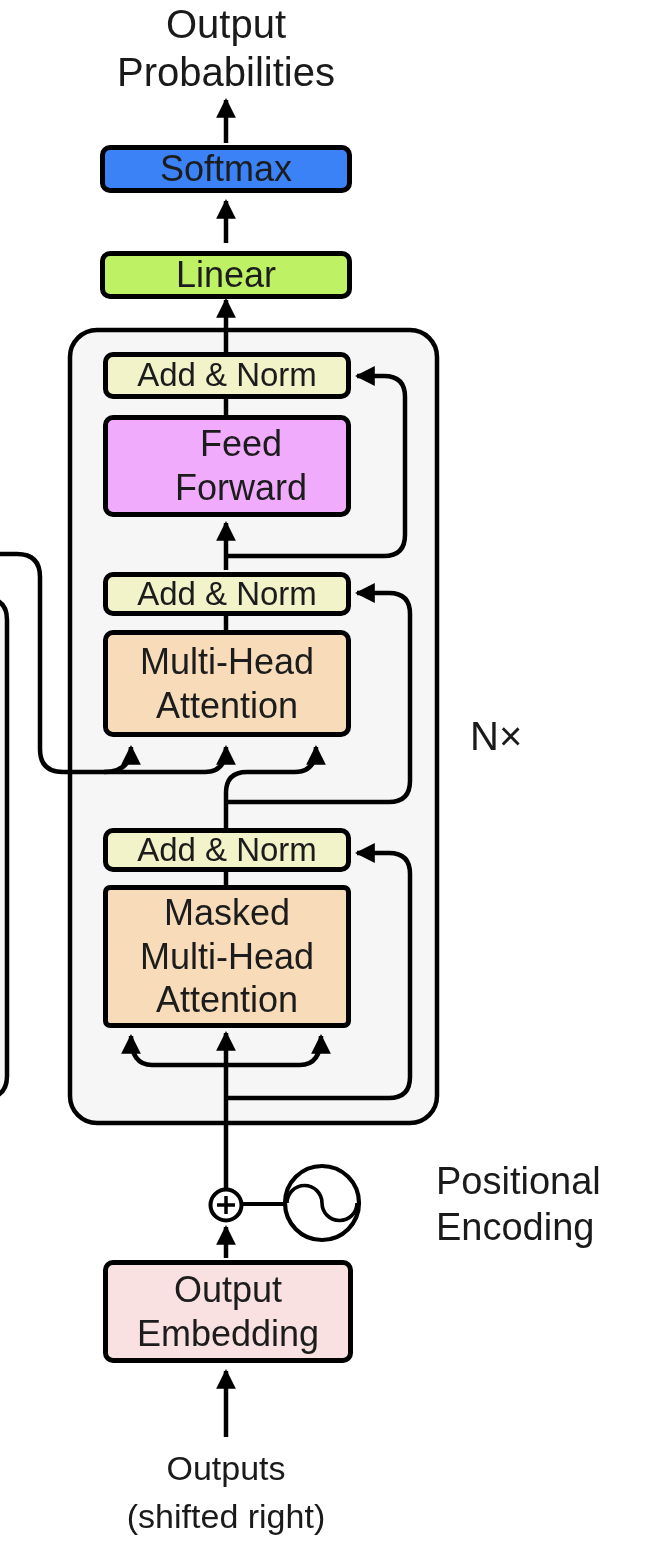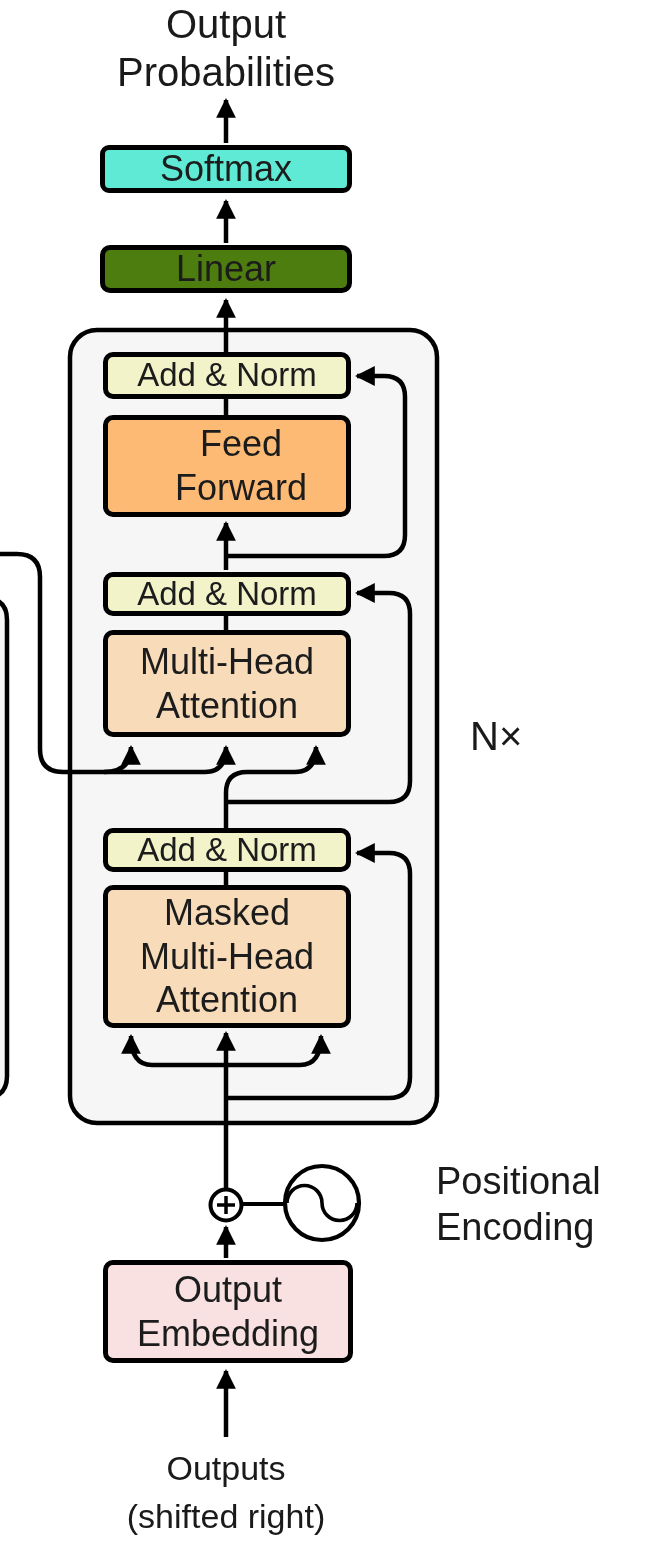--- a/index.html
+++ b/index.html
@@ -17,21 +17,21 @@
     text-align:center; white-space:pre-line;
     font-size:36px; line-height:1.22; color:#1c1c1c;
   }
   .b-softmax { left:100px; top:145px; width:252px; height:48px; }
   .b-linear  { left:100px; top:245px; width:252px; height:48px; }
   .b-an1 { left:103px; top:352px; width:248px; height:47px; font-size:33px; }
   .b-ff  { left:103px; top:415px; width:248px; height:102px; }
   .b-an2 { left:103px; top:572px; width:248px; height:44px; font-size:33px; }
   .b-mha { left:103px; top:630px; width:248px; height:107px; }
   .b-an3 { left:103px; top:828px; width:248px; height:44px; font-size:33px; }
-  .b-mmha{ left:103px; top:885px; width:248px; height:143px; }
+  .b-mmha{ left:103px; top:885px; width:248px; height:143px;border-radius:7px; }
   .b-emb { left:103px; top:1260px; width:250px; height:103px; }
   .label {
     position:absolute; white-space:pre-line; color:#1a1a1a;
   }
   .t-title { left:26px; top:0px; width:400px; text-align:center; font-size:40px; line-height:48px; }
   .t-nx    { left:470px; top:714px; font-size:40px; }
   .t-pe    { left:392px; top:1158px; font-size:38px; line-height:46px;margin-left:44px; }
   .t-out   { left:26px; top:1444px; width:400px; text-align:center; font-size:34px; line-height:48px; }
 </style>
 </head>
@@ -83,27 +83,27 @@
         <circle cx="226" cy="1205" r="15.5" fill="#fff" stroke="#000" stroke-width="4"></circle>
         <path d="M 226 1196 L 226 1214 M 217 1205 L 235 1205" stroke="#000" stroke-width="3.5" fill="none"></path>
       </g>
       <g>
         <circle cx="322" cy="1203" r="37" fill="#fff" stroke="#000" stroke-width="4.2"></circle>
         <path d="M 287 1203 A 17.5 17.5 0 0 1 322 1203 A 17.5 17.5 0 0 0 357 1203" stroke="#000" stroke-width="3.6" fill="none"></path>
       </g>
     </g>
   </svg>
 
-  <div class="box b-softmax" style="background-color: #5eead4; border-radius: 9px;">Softmax</div>
+  <div class="box b-softmax" style="background-color: #3b82f6;">Softmax</div>
 
-  <div class="box b-linear" style="background-color: #4d7c0f;">Linear</div>
+  <div class="box b-linear" style="background-color: #bef264; margin-top: 6px;">Linear</div>
 
   <div class="box b-an1" style="background-color: rgb(242, 243, 201);">Add &amp; Norm</div>
 
-  <div class="box b-ff" style="background-color: #fdba74; padding-left: 28px;">Feed
+  <div class="box b-ff" style="background-color: #f0abfc; padding-left: 28px;">Feed
 Forward</div>
 
   <div class="box b-an2" style="background-color: rgb(242, 243, 201);">Add &amp; Norm</div>
 
   <div class="box b-mha" style="background-color: rgb(248, 220, 186);">Multi-Head
 Attention</div>
 
   <div class="box b-an3" style="background-color: rgb(242, 243, 201);">Add &amp; Norm</div>
 
   <div class="box b-mmha" style="background-color: rgb(248, 220, 186);">Masked

